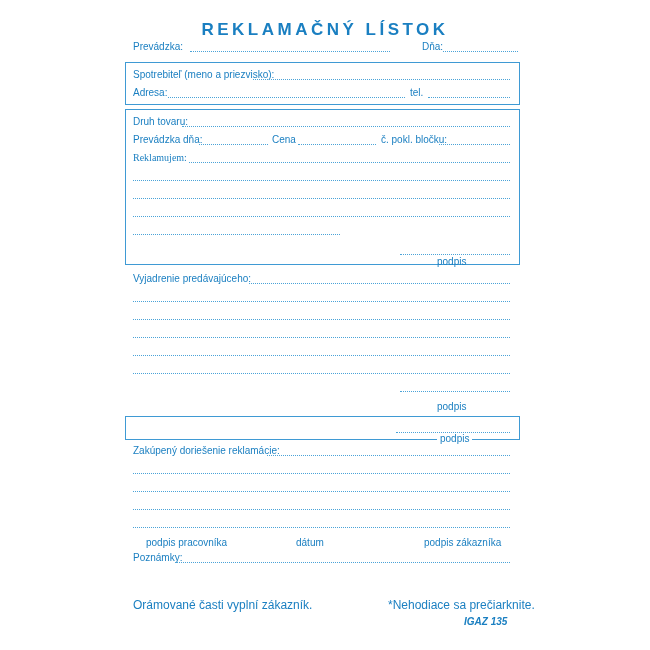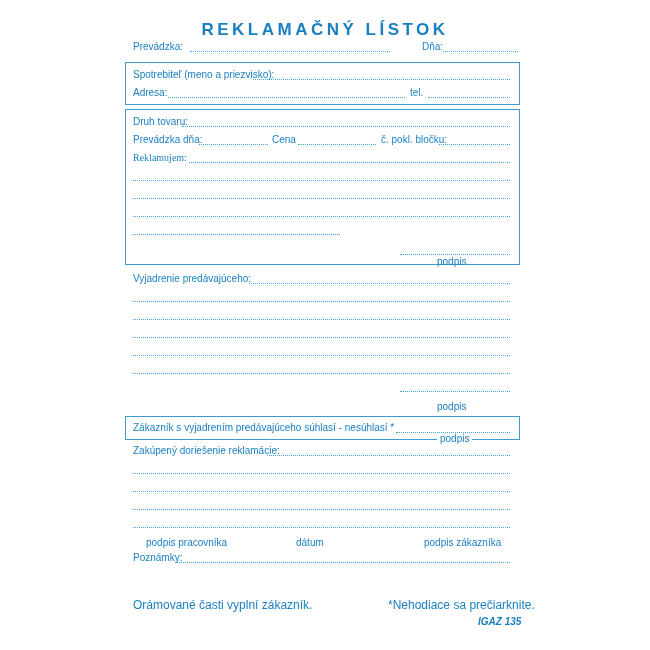--- a/index.html
+++ b/index.html
@@ -117,36 +117,35 @@
   <div class="dots" style="top:283px;left:249px;width:261px;"></div>
   <div class="dots" style="top:301px;left:133px;width:377px;"></div>
   <div class="dots" style="top:319px;left:133px;width:377px;"></div>
   <div class="dots" style="top:337px;left:133px;width:377px;"></div>
   <div class="dots" style="top:355px;left:133px;width:377px;"></div>
   <div class="dots" style="top:373px;left:133px;width:377px;"></div>
   <div class="dots" style="top:391px;left:400px;width:110px;"></div>
   <div class="sign-lbl" style="top:401px;left:437px;">podpis</div>
 
   <div class="box" style="top:416px;left:125px;width:395px;height:24px;"></div>
-  <div class="lbl" style="top:423px;left:133px;">Zákazník s vyjadrením predávajúceho súhlasí - nesúhlasí *</div>
   <div class="dots" style="top:432px;left:396px;width:114px;"></div>
   <div class="sign-lbl" style="top:433px;left:437px;background:#fff;padding:0 3px;">podpis</div>
 
   <div class="lbl" style="top:446px;left:133px;">Zakúpený doriešenie reklamácie:</div>
   <div class="dots" style="top:455px;left:267px;width:243px;"></div>
   <div class="dots" style="top:473px;left:133px;width:377px;"></div>
   <div class="dots" style="top:491px;left:133px;width:377px;"></div>
   <div class="dots" style="top:509px;left:133px;width:377px;"></div>
   <div class="dots" style="top:527px;left:133px;width:377px;"></div>
 
   <div class="sign-lbl" style="top:537px;left:146px;">podpis pracovníka</div>
   <div class="sign-lbl" style="top:537px;left:296px;">dátum</div>
   <div class="sign-lbl" style="top:537px;left:424px;">podpis zákazníka</div>
 
   <div class="lbl" style="top:553px;left:133px;">Poznámky:</div>
   <div class="dots" style="top:562px;left:176px;width:334px;"></div>
 
   <div class="footer-note" style="top:598px;left:133px;">Orámované časti vyplní zákazník.</div>
   <div class="footer-note" style="top:598px;left:388px;">*Nehodiace sa prečiarknite.</div>
 
-  <div class="code" style="top:616px;left:478px;">IGAZ 135</div>
+  <div class="code" style="top:616px;left:464px;">IGAZ 135</div>
 
 </div>
 
 </body></html>

